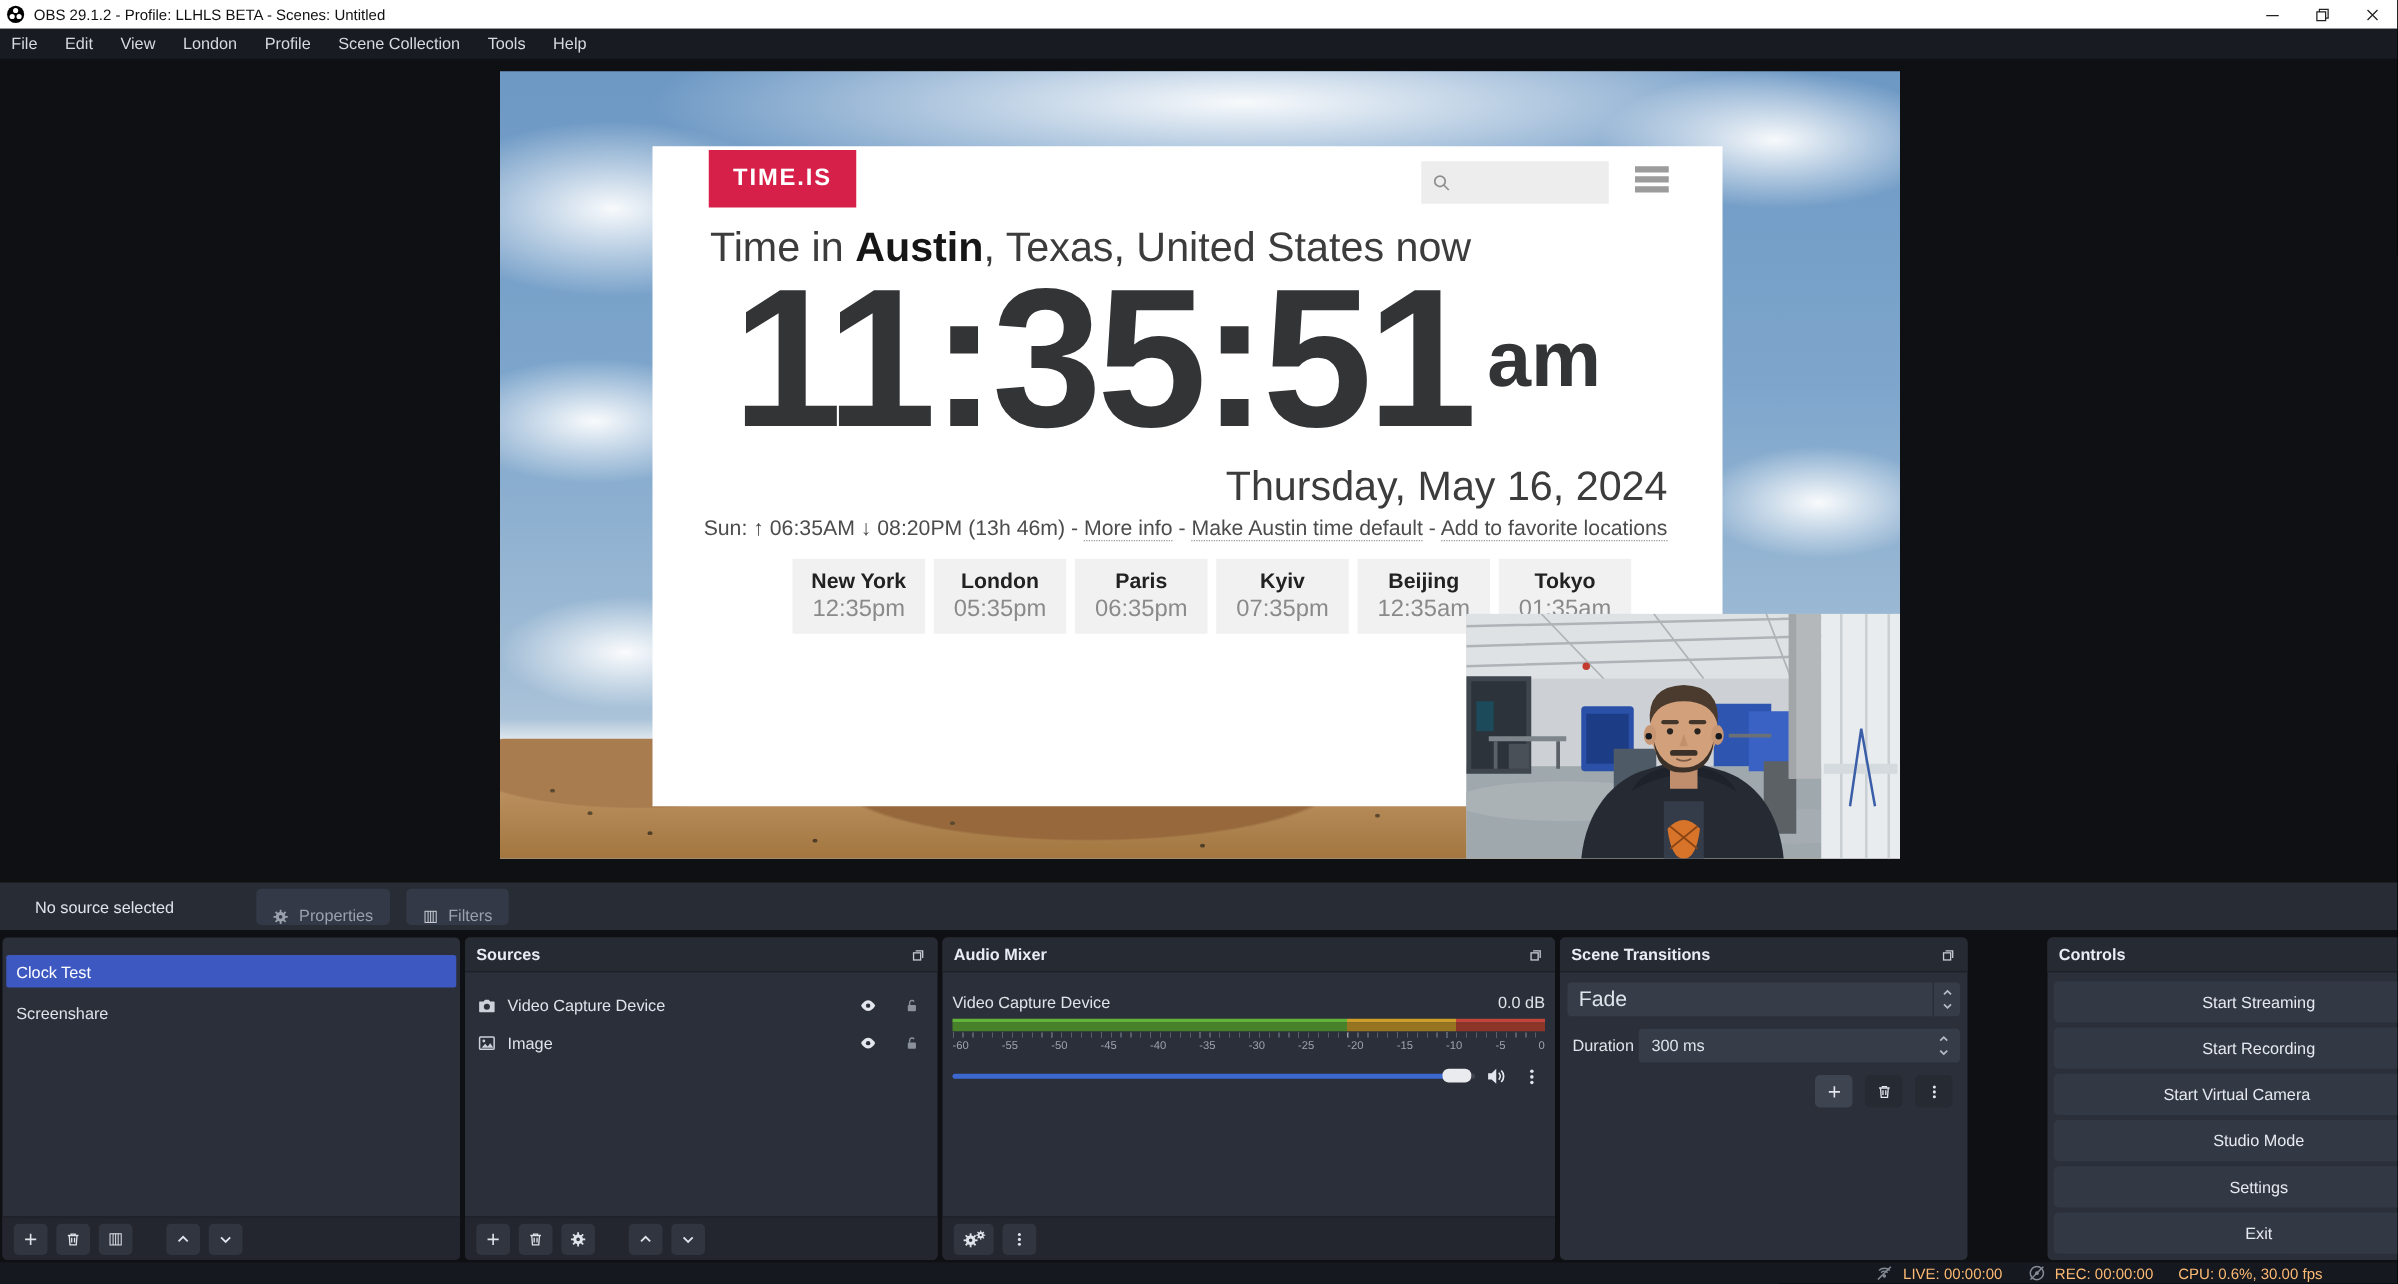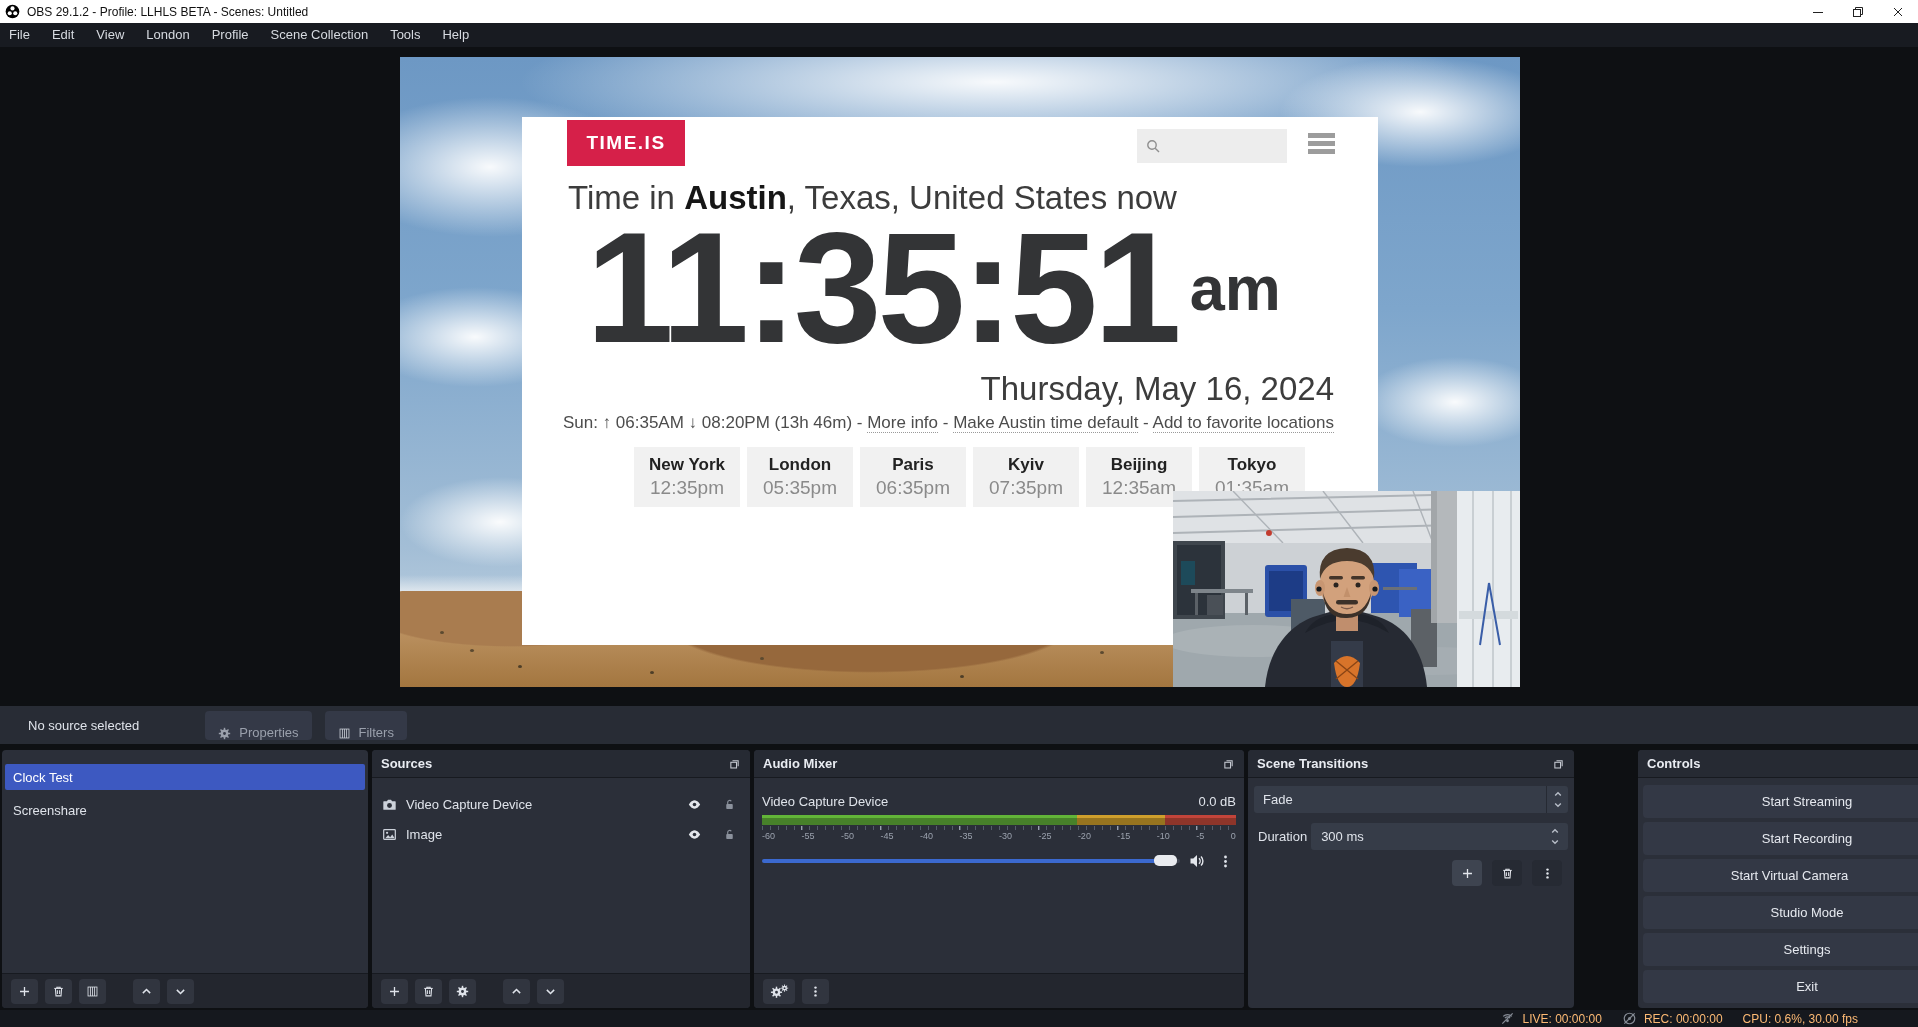--- a/index.html
+++ b/index.html
@@ -116,21 +116,21 @@
   .vol-row{display:flex;align-items:center;margin-top:7px;gap:9px;}
   .vol-slider{flex:1;height:4px;border-radius:2px;position:relative;
               background:linear-gradient(90deg,#3b69cf 0 96%,#3f4450 96%);}
   .vol-handle{position:absolute;right:3px;top:-4px;width:23px;height:11px;border-radius:5px;background:#e9ebef;}
   .spk{color:#e3e6ec;display:flex;}
   .mini-btn{width:22px;height:26px;border-radius:4px;display:flex;align-items:center;
             justify-content:center;color:#dfe3ea;background:rgba(0,0,0,0);}
 
   .trans-body{padding:8px 6px 0 6px;}
   .combo{height:27px;background:#363c48;border-radius:3px;display:flex;align-items:center;
-         font-size:13px;color:#dfe3ea;}
+         font-size:17px;color:#dfe3ea;}
   .combo .lab{padding-left:9px;flex:1;}
   .combo .chev{width:21px;height:100%;border-left:1px solid #262a33;display:flex;flex-direction:column;
                align-items:center;justify-content:center;gap:1px;color:#b7bdc8;}
   .dur-row{display:flex;align-items:center;margin-top:10px;gap:4px;}
   .dur-label{font-size:13px;color:#dfe3ea;padding-left:4px;}
   .spin{flex:1;height:27px;background:#363c48;border-radius:3px;display:flex;align-items:center;
         font-size:13px;color:#dfe3ea;}
   .spin .val{padding-left:10px;flex:1;}
   .spin .arrows{width:20px;display:flex;flex-direction:column;align-items:center;gap:1px;
                 color:#b7bdc8;margin-right:3px;}

